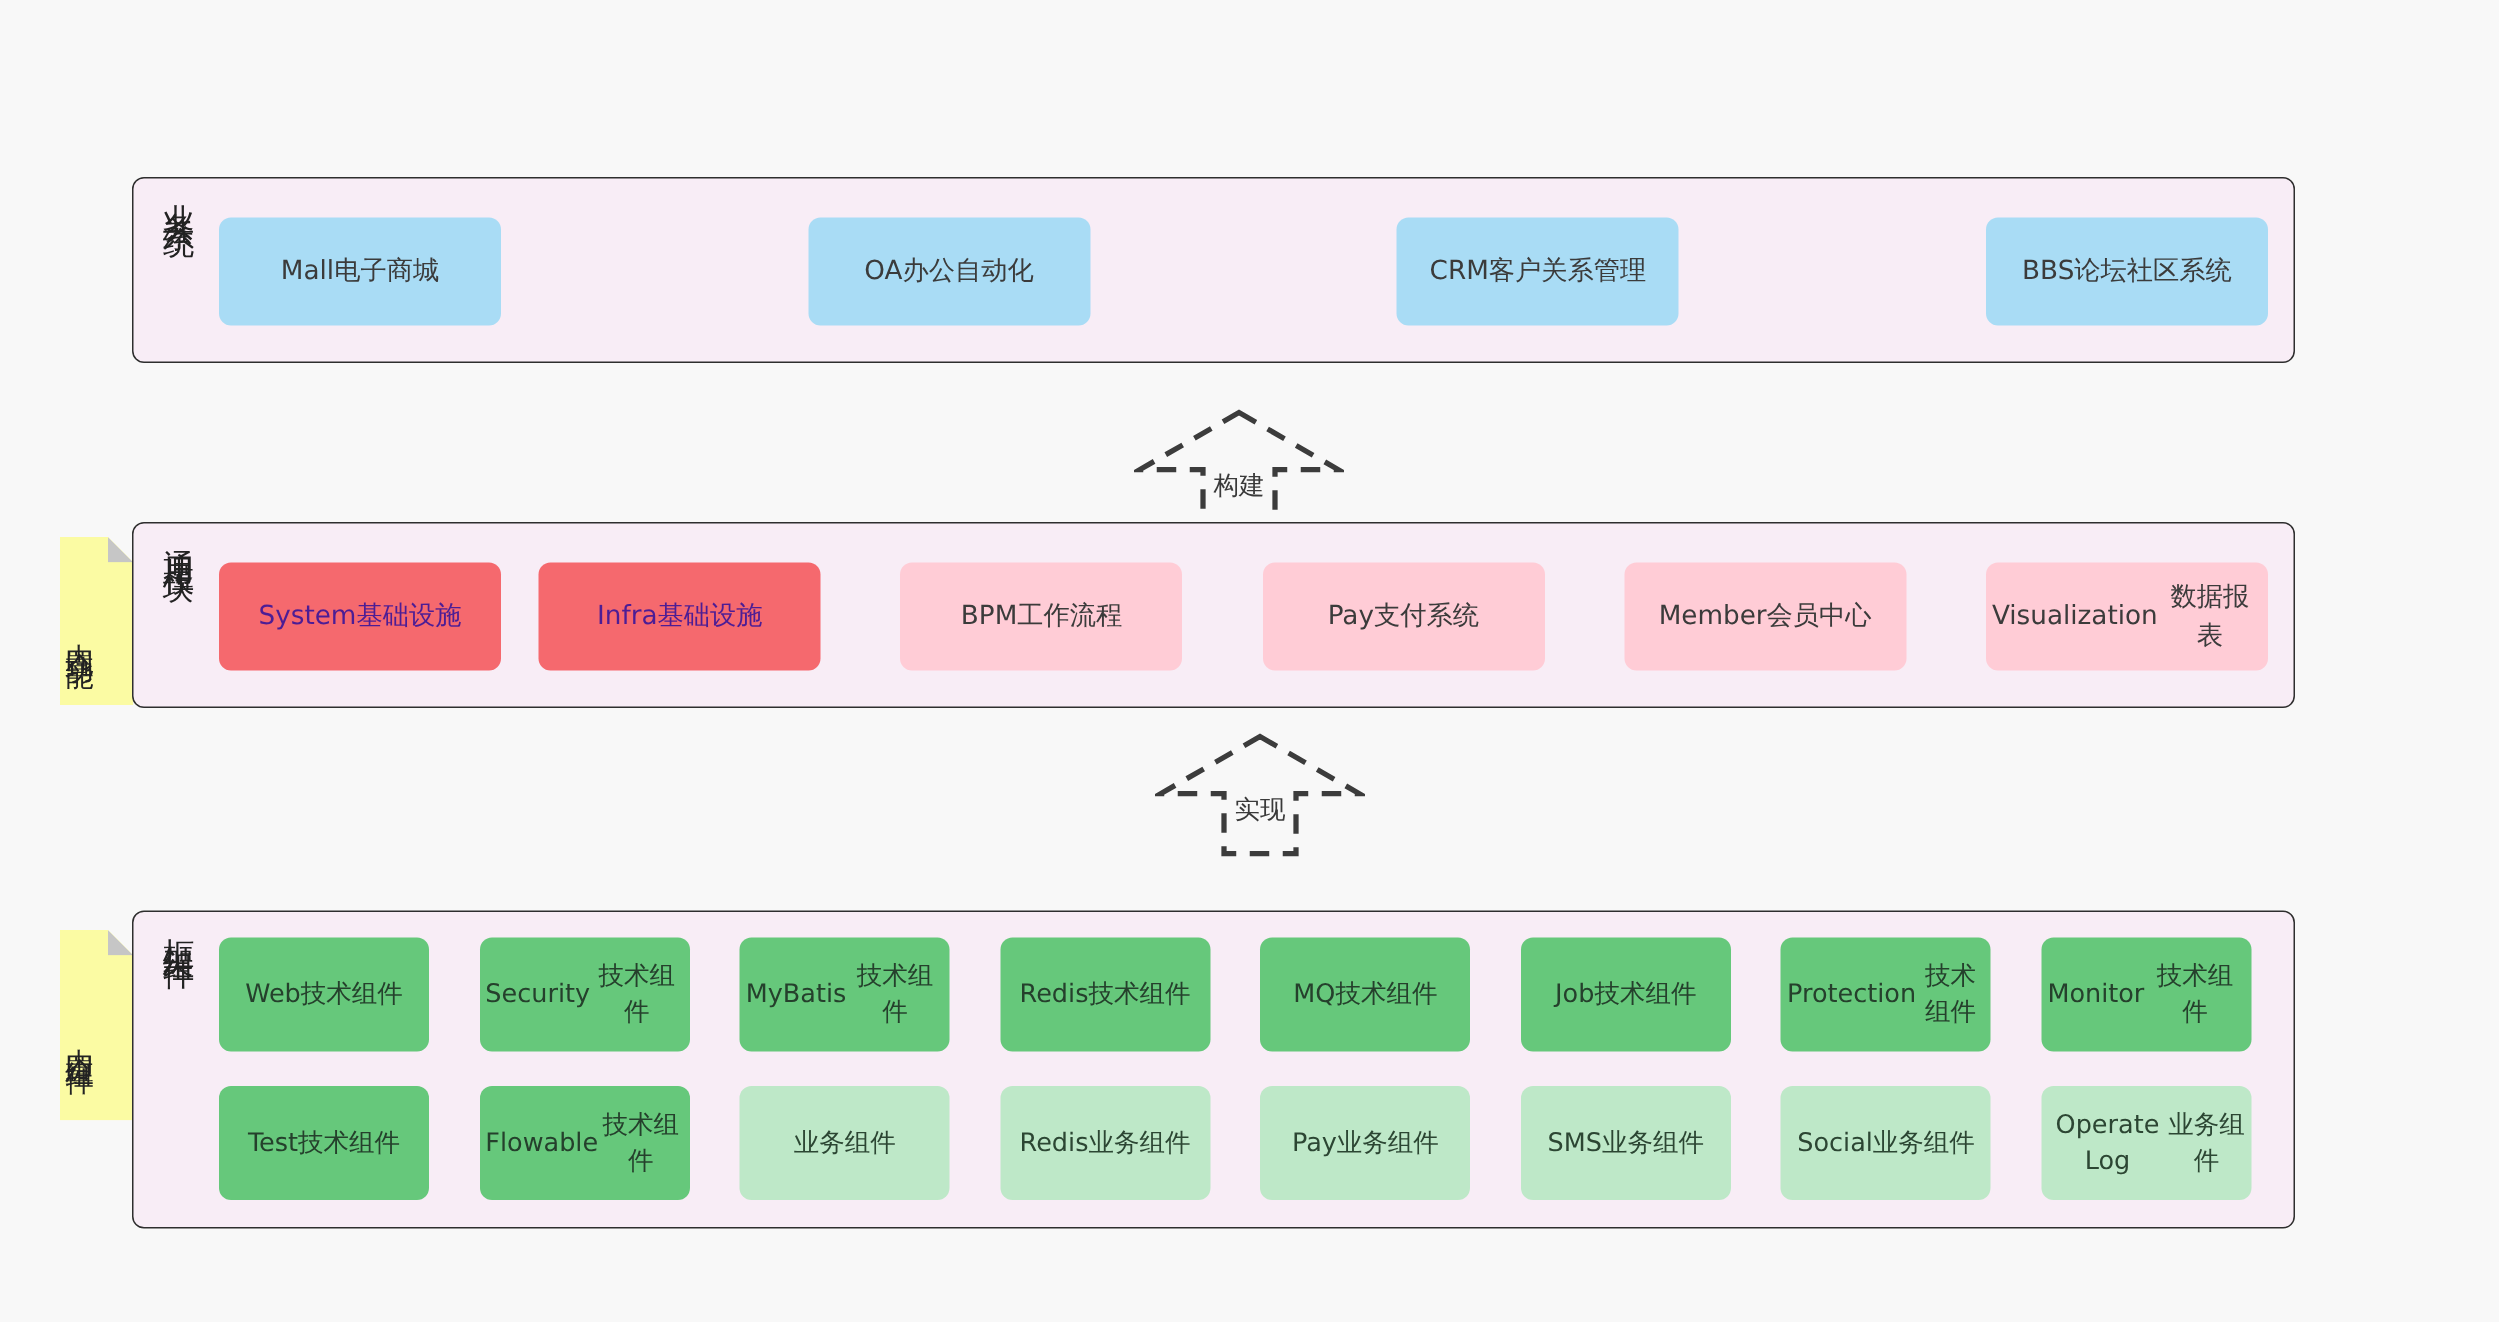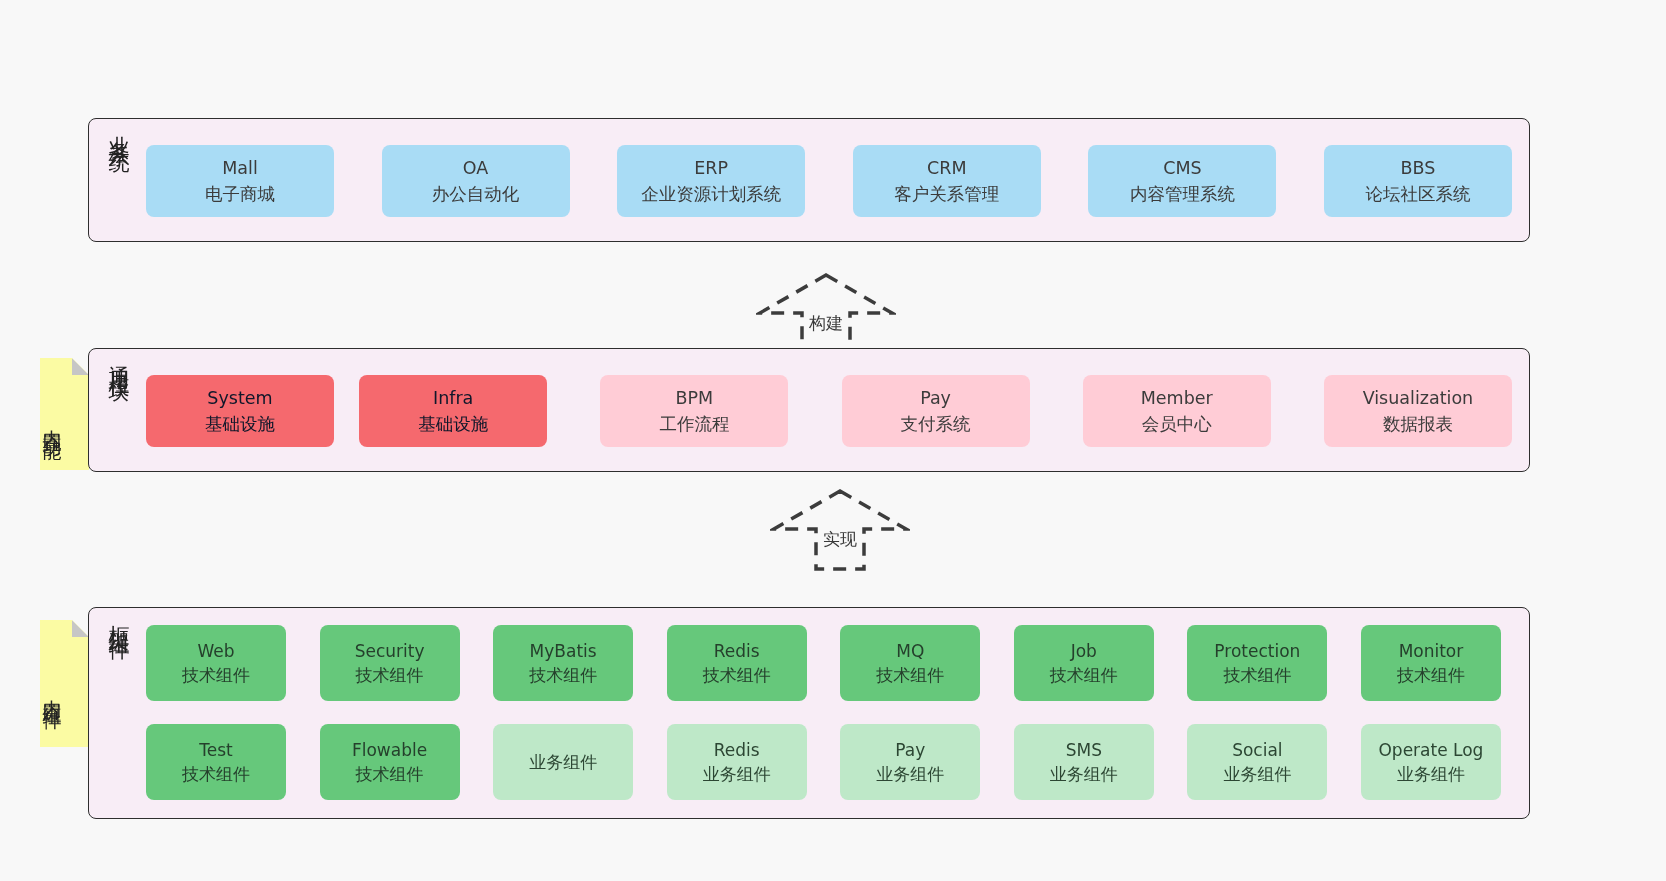--- a/index.html
+++ b/index.html
@@ -31,29 +31,29 @@
   .row{
     position:absolute;left:57px;right:17px;top:26px;height:72px;
     display:flex;justify-content:space-between;
   }
   .row3{
     position:absolute;left:57px;right:28px;height:76px;
     display:flex;justify-content:space-between;
   }
   .box{
     border-radius:8px;
-    display:flex;flex-direction:column;justify-content:center;align-items:center;
+    display:flex;flex-direction:row;justify-content:center;align-items:center;
     text-align:center;
     font-size:17.5px;line-height:26px;color:#3b3b3b;
     box-sizing:border-box;padding:2px 4px;
   }
   .w6{width:188px;}
   .w8{width:140px;font-size:17px;line-height:24px;}
   .blue{background:#a9dcf5;}
-  .red{background:#f5696e;color:#0f172a;}
+  .red{background:#f5696e;color:#4c1d95;}
   .pink{background:#ffccd6;margin-left:28px;}
   .green{background:#66c87b;color:#25402c;}
   .green-light{background:#bee8c8;color:#2c4633;}
 
   
   .note{
     position:absolute;left:40px;width:49px;
     background:#fbfba3;
     clip-path:polygon(0 0, calc(100% - 17px) 0, 100% 17px, 100% 100%, 0 100%);
   }
@@ -88,30 +88,22 @@
     <div class="row">
       <div class="box blue w6">
         <div>Mall</div>
         <div>电子商城</div>
       </div>
       <div class="box blue w6">
         <div>OA</div>
         <div>办公自动化</div>
       </div>
       <div class="box blue w6">
-        <div>ERP</div>
-        <div>企业资源计划系统</div>
-      </div>
-      <div class="box blue w6">
         <div>CRM</div>
         <div>客户关系管理</div>
-      </div>
-      <div class="box blue w6">
-        <div>CMS</div>
-        <div>内容管理系统</div>
       </div>
       <div class="box blue w6">
         <div>BBS</div>
         <div>论坛社区系统</div>
       </div>
     </div>
   </section>
 
   <div class="arrow-wrap" style="left:756px;top:271px;">
     <svg width="140" height="86" viewBox="0 0 140 86">

